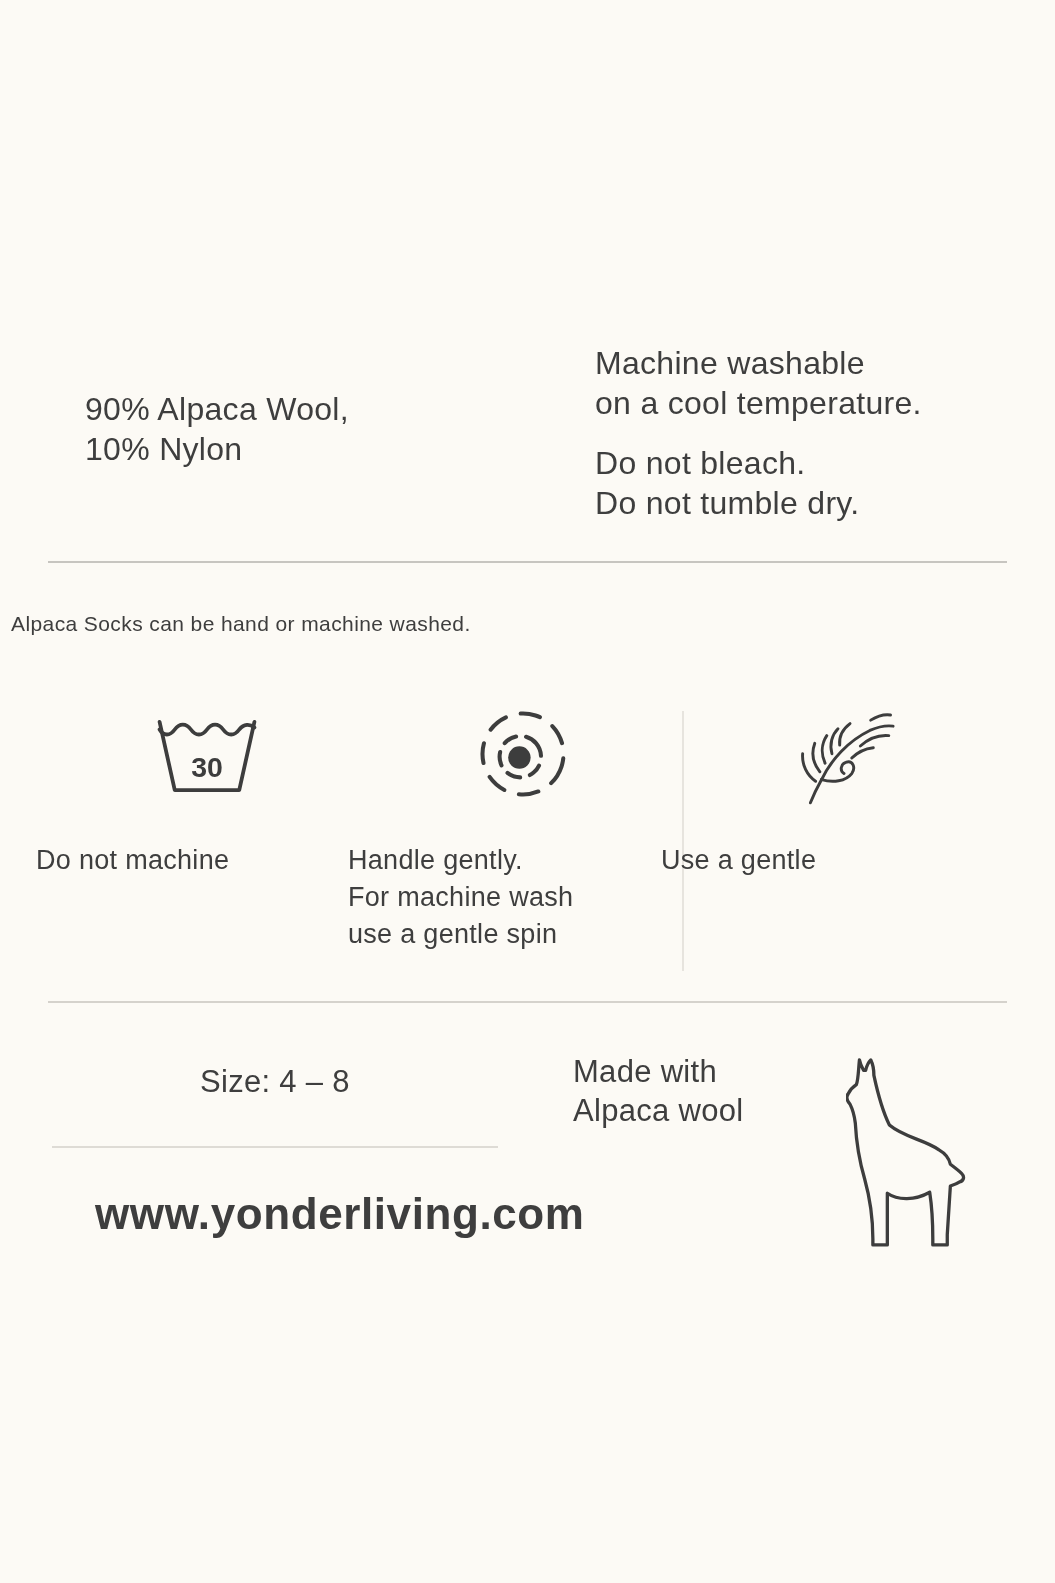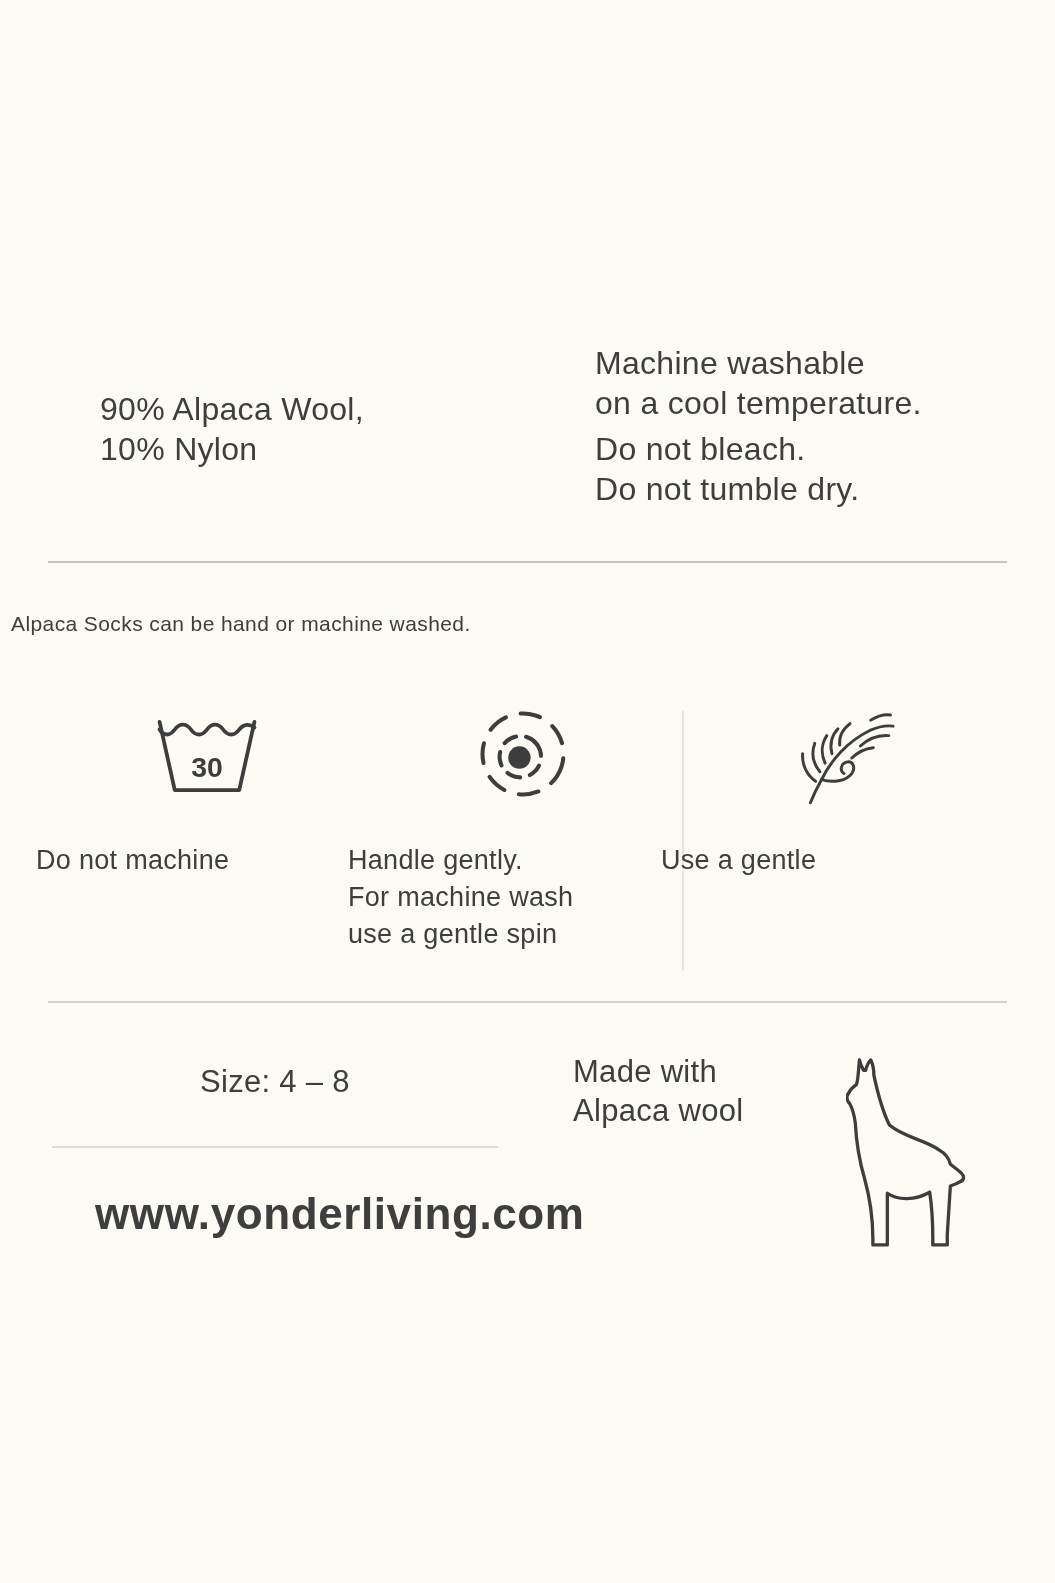--- a/index.html
+++ b/index.html
@@ -21,29 +21,29 @@
   .d1{background:#c7c5c0;}
   .d2{background:#d5d2cc;}
   .d3{background:#dedbd5;}
   .vdivider{position:absolute;width:2px;background:#e7e4de;}
   svg{display:block;}
   .stroke{fill:none;stroke:#3d3d3d;stroke-linecap:round;stroke-linejoin:round;}
 </style>
 </head>
 <body>
 
-<div class="abs center toptext" style="left:100px;top:389px;width:360px;">
+<div class="abs center toptext" style="left:85px;top:389px;width:360px;">
   <div>90% Alpaca Wool,</div>
   <div>10% Nylon</div>
 </div>
 
 <div class="abs center toptext" style="left:595px;top:343px;width:360px;">
   <div>Machine washable</div>
   <div>on a cool temperature.</div>
-  <div style="margin-top:6px;">
+  <div style="margin-top:20px;">
     <div>Do not bleach.</div>
     <div>Do not tumble dry.</div>
   </div>
 </div>
 
 <div class="hdivider d1" style="left:48px;top:561px;width:959px;"></div>
 
 <div class="abs center heading" style="left:0;top:612px;width:1055px;">Alpaca Socks can be hand or machine washed.</div>
 
 <svg class="abs" style="left:152px;top:716px;" width="110" height="82" viewBox="0 0 116 86">

